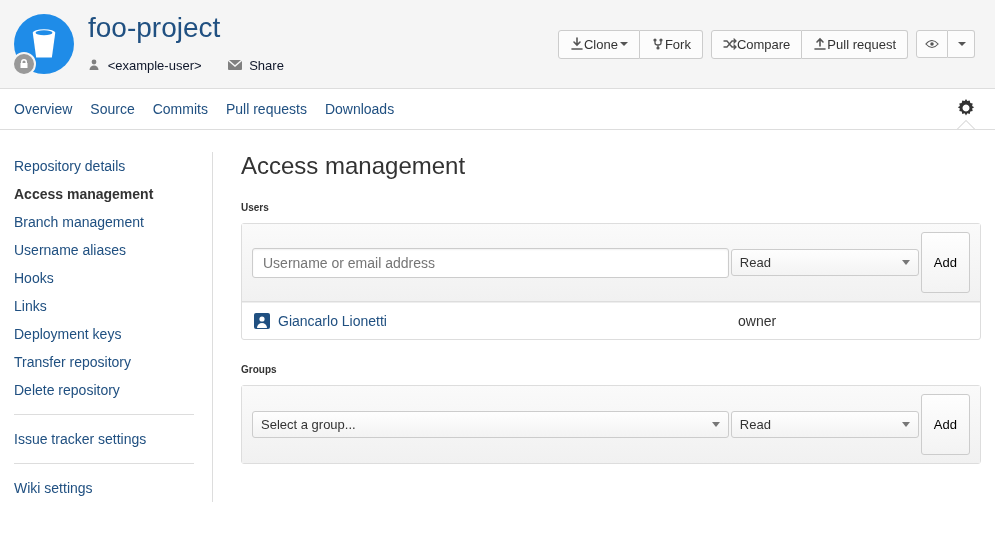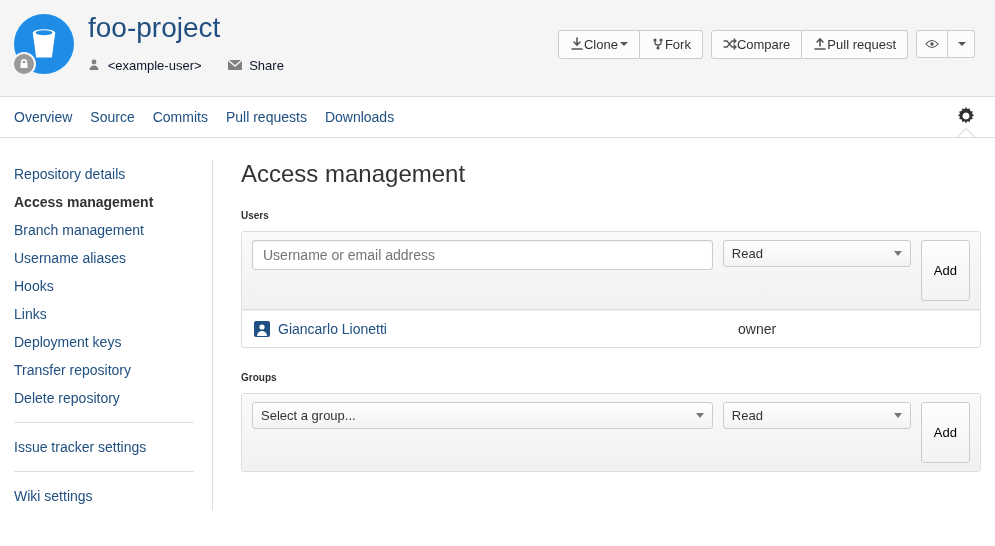--- a/index.html
+++ b/index.html
@@ -1,17 +1,17 @@
 <!DOCTYPE html>
 <html><head>
 <meta charset="utf-8">
 <style>
 html,body{margin:0;padding:0;font-family:-apple-system,BlinkMacSystemFont,"Segoe UI",Helvetica,Arial,sans-serif;font-size:14px;color:#333;background:#fff}
 a{color:#205081;text-decoration:none}
-.header{background:#f5f5f5;border-bottom:1px solid #ddd;padding:14px 20px 22px 14px;display:flex;align-items:center}
+.header{background:#f5f5f5;border-bottom:1px solid #ddd;padding:14px 20px 14px 14px;display:flex;align-items:center}
 .repo-info{display:flex;align-items:flex-start;flex:1}
 .logo-wrap{position:relative;width:60px;height:60px;margin-right:14px}
 .logo{width:60px;height:60px;border-radius:50%;background:#1f8ce8;display:flex;align-items:center;justify-content:center}
 .logo svg{width:36px;height:36px}
 .lock-badge{position:absolute;left:-2px;bottom:-2px;width:20px;height:20px;border-radius:50%;background:#999;border:2px solid #f5f5f5;display:flex;align-items:center;justify-content:center}
 .lock-badge svg{width:10px;height:10px;fill:#fff}
 .repo-name{font-size:28px;color:#205081;font-weight:400;line-height:1}
 .repo-meta{margin-top:16px;display:flex;align-items:center;gap:26px;color:#0f172a;font-size:13px}
 .repo-meta .icon{display:inline-flex;align-items:center;margin-right:4px}
 .repo-meta svg{fill:#808080}
@@ -32,21 +32,21 @@
 .gear::before{content:"";position:absolute;bottom:-1px;left:50%;transform:translateX(-50%);width:0;height:0;border-left:9px solid transparent;border-right:9px solid transparent;border-bottom:9px solid #ccc}
 .body{display:flex;padding:22px 14px}
 .sidebar{width:180px;padding-right:18px}
 .side-item{display:block;padding:6px 0;color:#205081;font-size:14px;cursor:pointer}
 .side-item.active{color:#333;font-weight:bold}
 .side-sep{border:none;border-top:1px solid #ddd;margin:10px 0}
 .main{flex:1;border-left:1px solid #ddd;padding-left:28px}
 h1{font-size:24px;font-weight:400;margin:0 0 22px;color:#333}
 h2{font-size:10px;font-weight:bold;margin:0 0 10px;color:#333}
 .panel{border:1px solid #ddd;border-radius:3px;margin-bottom:24px}
-.panel-head{background:linear-gradient(#fafafa,#f1f1f1);padding:8px 10px;display:flex;gap:10px;align-items:flex-start;border-bottom:1px solid #ddd}
+.panel-head{background:linear-gradient(#fafafa,#f1f1f1);padding:8px 10px;display:flex;gap:2px;align-items:center;border-bottom:1px solid #ddd}
 .inp{flex:1;border:1px solid #ccc;border-radius:3px;padding:6px 10px;font-size:14px;background:#fff;box-shadow:inset 0 1px 2px rgba(0,0,0,0.06)}
 .sel{width:170px;border:1px solid #ccc;border-radius:3px;padding:5px 8px;font-size:13px;background:linear-gradient(#fefefe,#f3f3f3);display:flex;align-items:center;justify-content:space-between;cursor:pointer}
 .sel.wide{flex:1}
 .sel .tri{border-top-color:#777}
 .addbtn{background:linear-gradient(#fefefe,#f3f3f3);border:1px solid #ccc;border-radius:3px;padding:22px 12px;font-size:13px;cursor:pointer}
 .row{padding:10px 12px;display:flex;align-items:center;border-top:1px solid #eee}
 .row:first-of-type{border-top:none}
 .row .usericon{width:16px;height:16px;margin-right:8px}
 .row .name{color:#205081;flex:0 0 460px}
 .row .role{color:#333}

